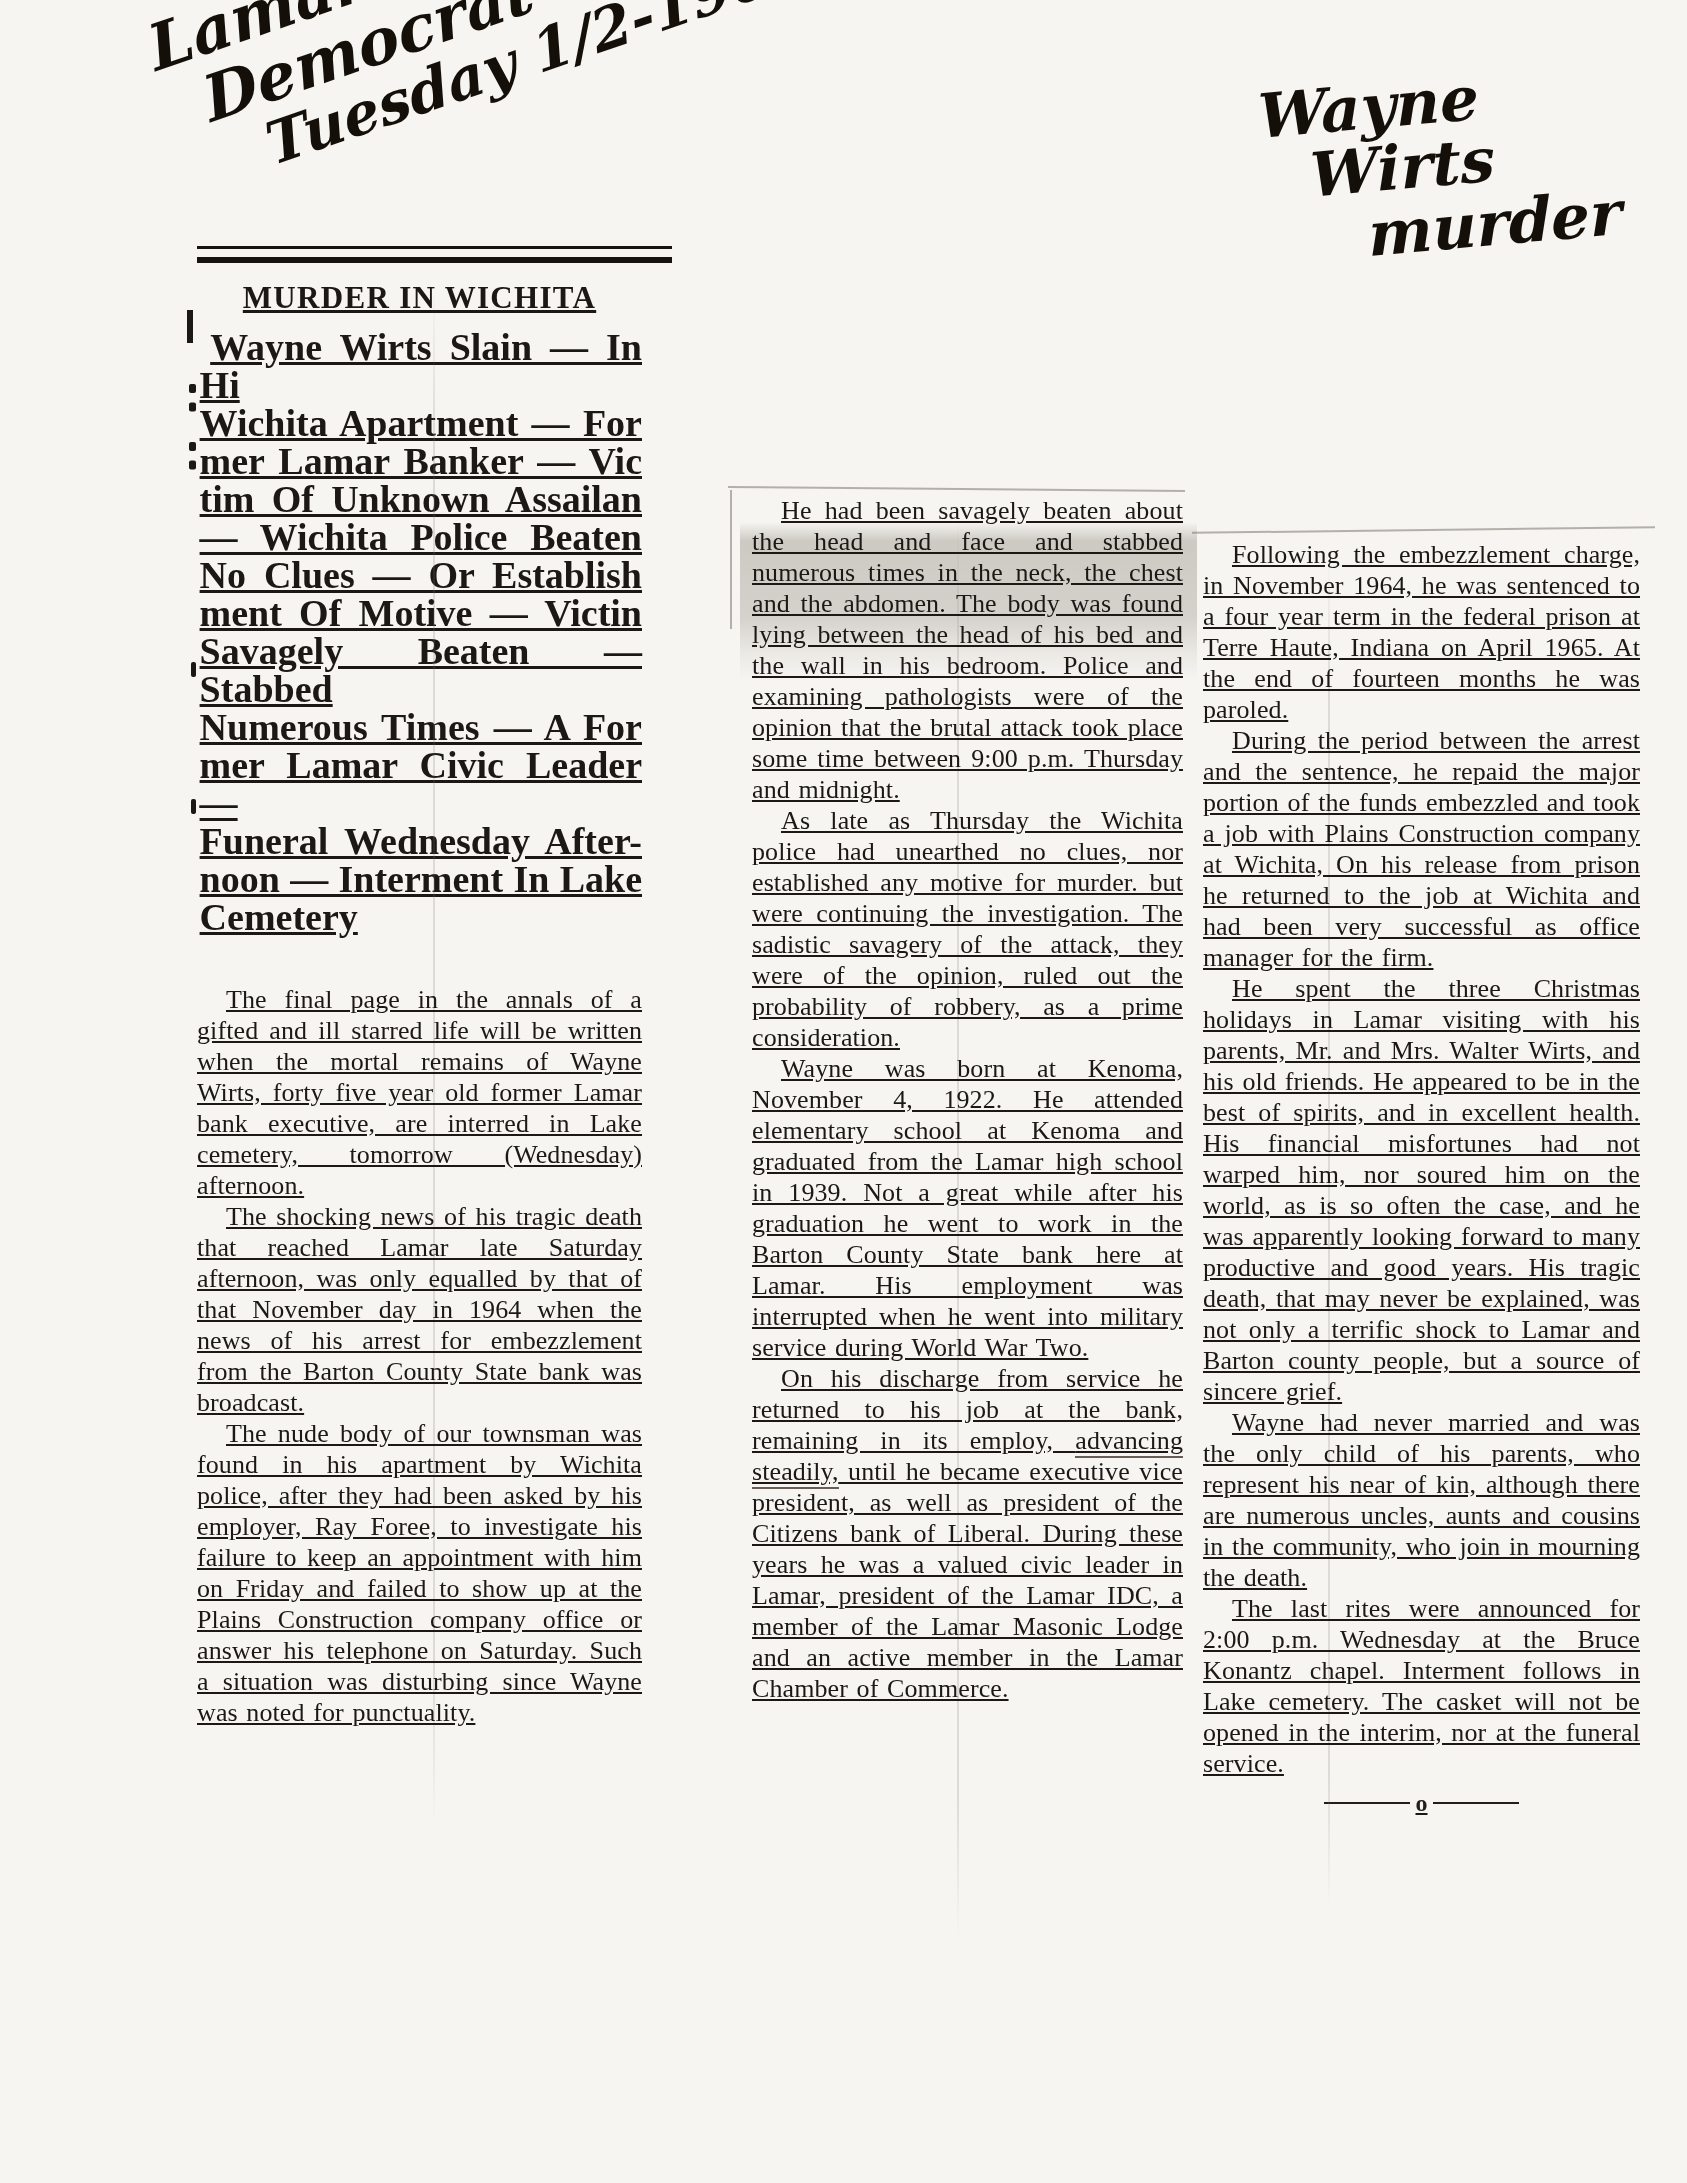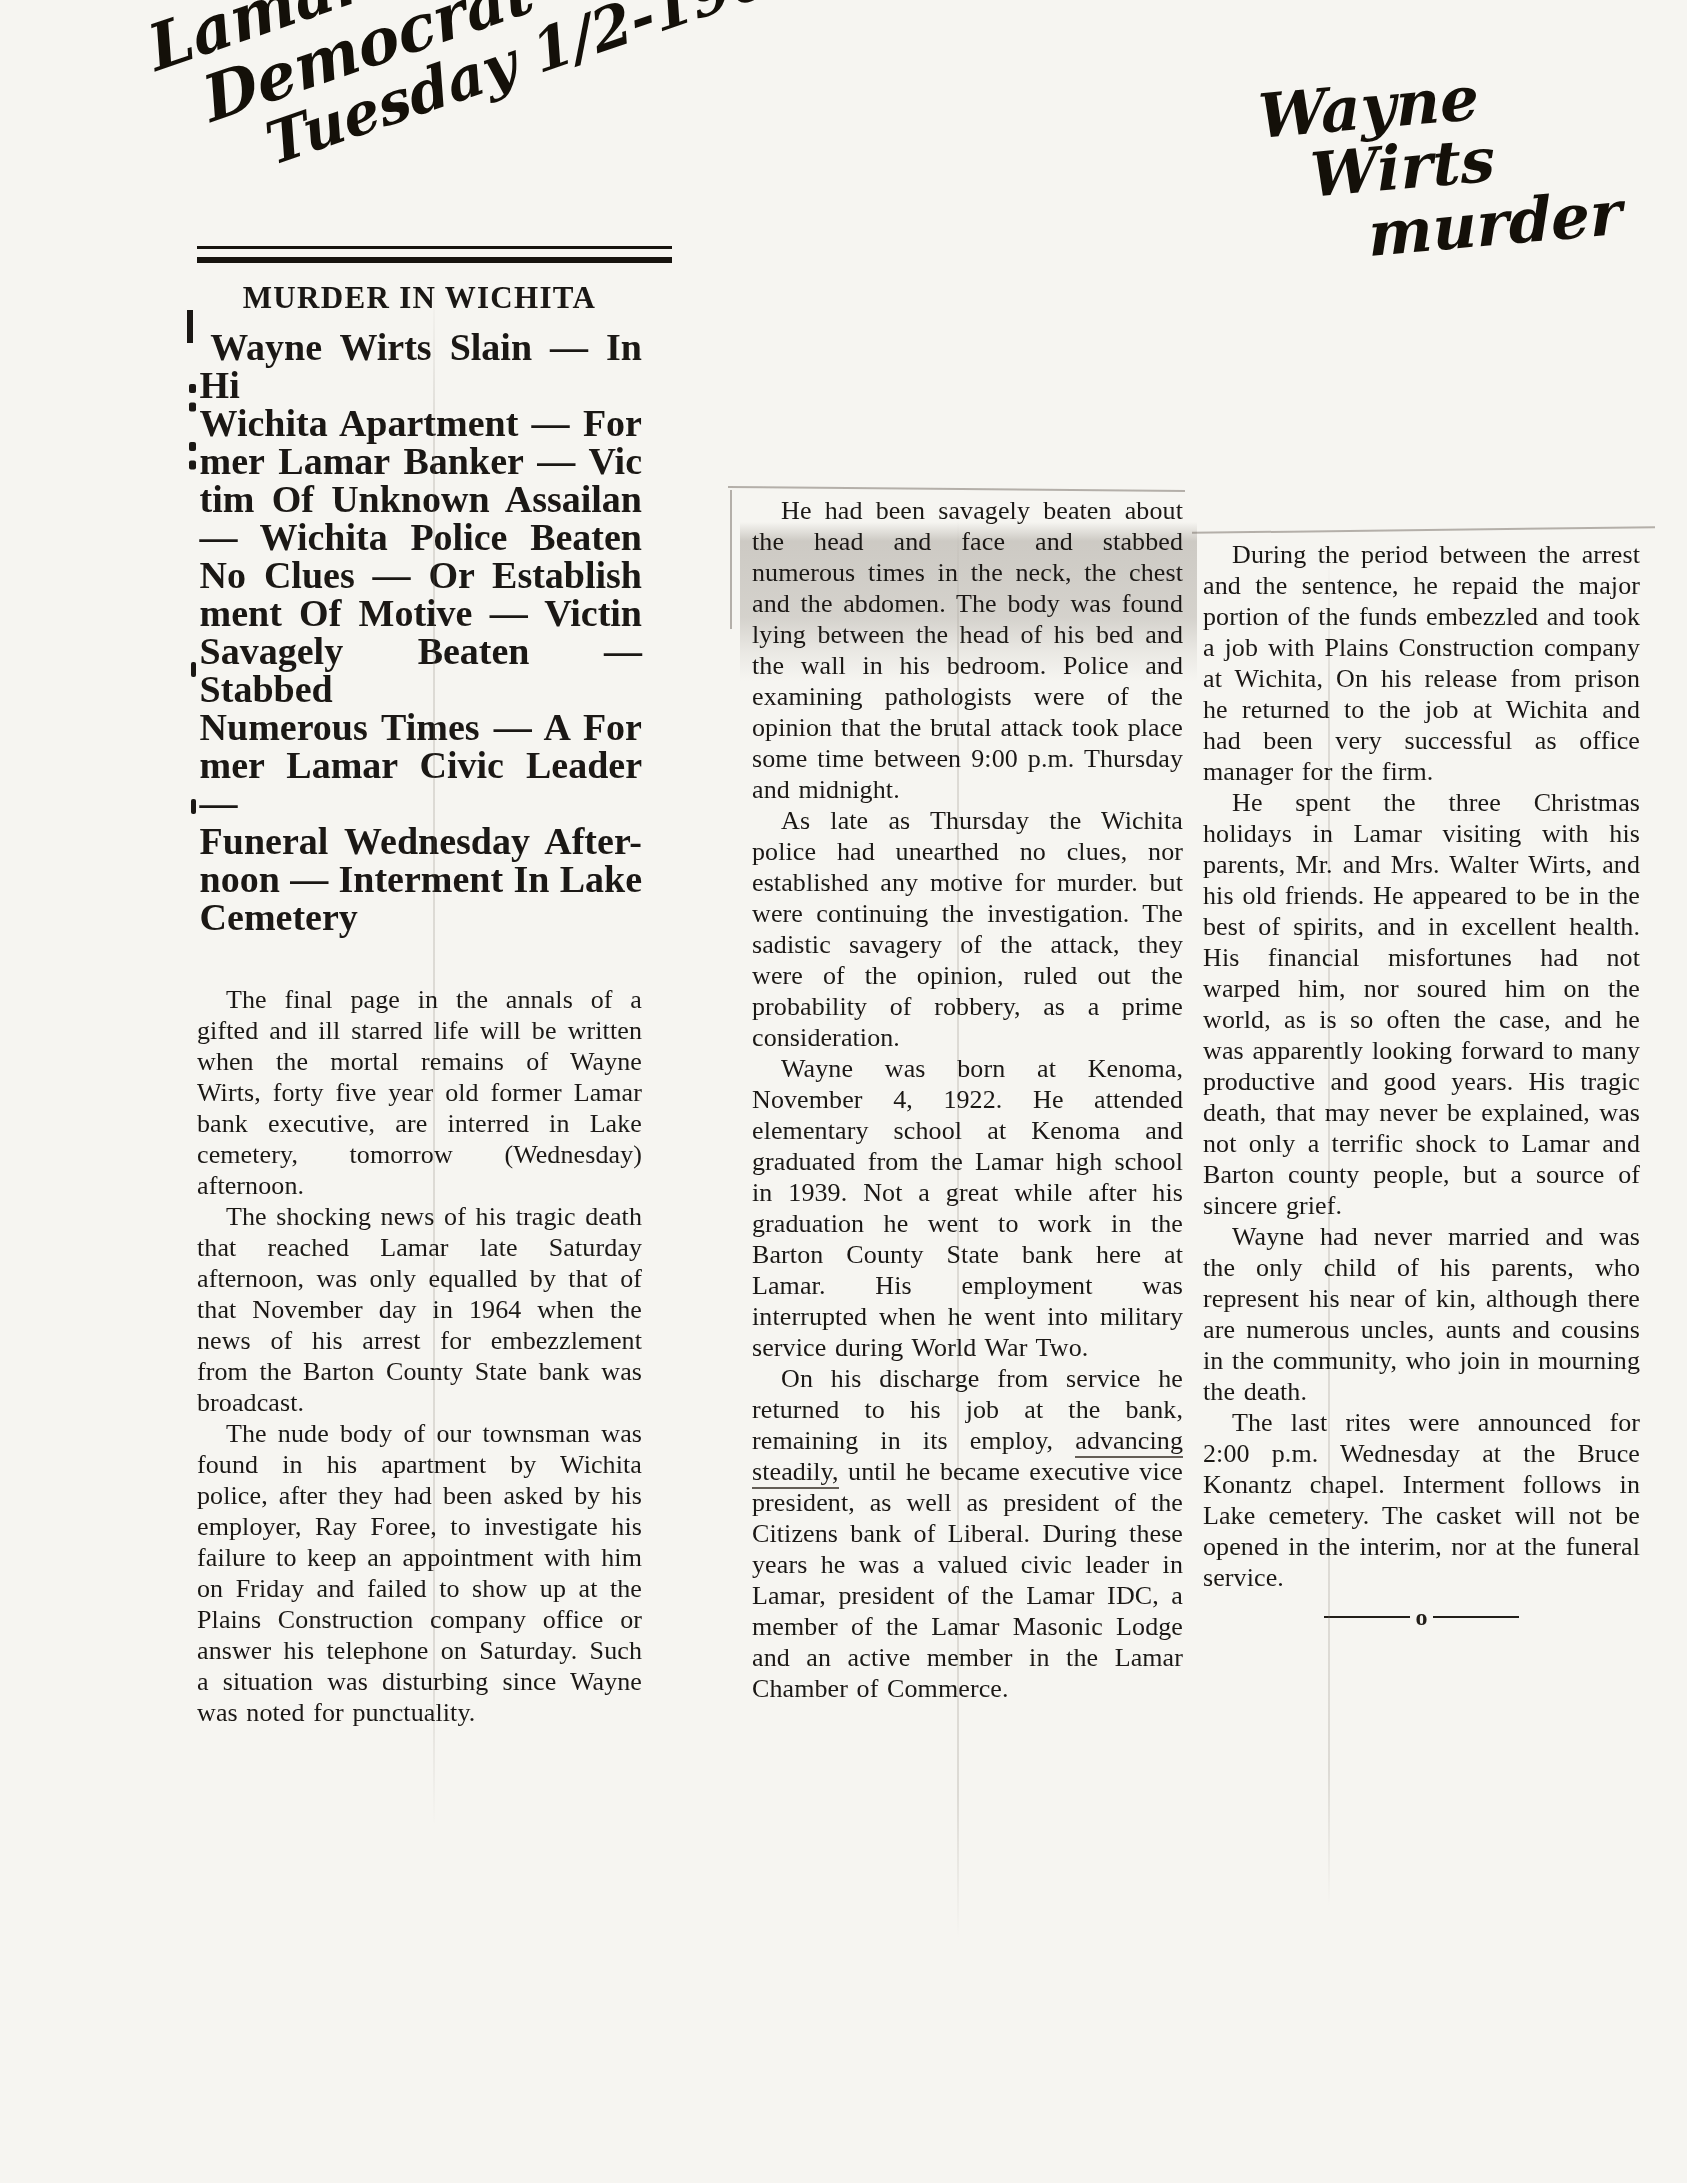--- a/index.html
+++ b/index.html
@@ -13,21 +13,21 @@
     position:absolute; font-family:"DejaVu Serif", serif;
     font-style:italic; font-weight:bold; color:#141009; line-height:1.04;
   }
   .hand-left  { left:142px; top:18.5px;  font-size:63px; transform:rotate(-19deg) skewX(-4deg); transform-origin:left top; }
   .hand-left  .l2 { margin-left:40px;  }
   .hand-left  .l3 { margin-left:89px; font-size:58px; }
   .hand-right { left:1257px; top:85px; font-size:61px; transform:rotate(-5deg) skewX(-3deg); transform-origin:left top; }
   .hand-right .l2 { margin-left:50px; }
   .hand-right .l3 { margin-left:106px; }
   
-  .col { position:absolute; }
+  .col { position:absolute;text-decoration:underline; }
   .col1 { left:197px;  top:246px; width:445px; }
   .col2 { left:752px; top:495px; width:431px; }
   .col3 { left:1203px; top:539px; width:437px; }
   .rule { background:#17140f; }
   .rule.thin  { height:3.3px; width:475px; }
   .rule.thick { height:6px; width:475px; margin-top:7.3px; }
   .headline {
     font-size:31px; font-weight:bold; text-align:center;
     letter-spacing:1.3px; margin:17px 0 0 0;
   }
@@ -118,20 +118,21 @@
     <div class="bodytext">
       <p>He had been savagely beaten about the head and face and stabbed numerous times in the neck, the chest and the abdomen. The body was found lying between the head of his bed and the wall in his bedroom. Police and examining pathologists were of the opinion that the brutal attack took place some time between 9:00 p.m. Thursday and midnight.</p>
       <p>As late as Thursday the Wichita police had unearthed no clues, nor established any motive for murder. but were continuing the investigation. The sadistic savagery of the attack, they were of the opinion, ruled out the probability of robbery, as a prime consideration.</p>
       <p>Wayne was born at Kenoma, November 4, 1922. He attended elementary school at Kenoma and graduated from the Lamar high school in 1939. Not a great while after his graduation he went to work in the Barton County State bank here at Lamar. His employment was interrupted when he went into military service during World War Two.</p>
       <p><span>On his discharge from service he returned to his job at the bank, remaining in its employ, </span><span class="pencil">advancing steadily,</span><span> until he became executive vice president, as well as president of the Citizens bank of Liberal. During these years he was a valued civic leader in Lamar, president of the Lamar IDC, a member of the Lamar Masonic Lodge and an active member in the Lamar Chamber of Commerce.</span></p>
     </div>
   </div>
 
   <div class="col col3">
     <div class="bodytext">
+      <p>Following the embezzlement charge, in November 1964, he was sentenced to a four year term in the federal prison at Terre Haute, Indiana on April 1965. At the end of fourteen months he was paroled.</p>
       <p>During the period between the arrest and the sentence, he repaid the major portion of the funds embezzled and took a job with Plains Construction company at Wichita, On his release from prison he returned to the job at Wichita and had been very successful as office manager for the firm.</p>
       <p>He spent the three Christmas holidays in Lamar visiting with his parents, Mr. and Mrs. Walter Wirts, and his old friends. He appeared to be in the best of spirits, and in excellent health. His financial misfortunes had not warped him, nor soured him on the world, as is so often the case, and he was apparently looking forward to many productive and good years. His tragic death, that may never be explained, was not only a terrific shock to Lamar and Barton county people, but a source of sincere grief.</p>
       <p>Wayne had never married and was the only child of his parents, who represent his near of kin, although there are numerous uncles, aunts and cousins in the community, who join in mourning the death.</p>
       <p>The last rites were announced for 2:00 p.m. Wednesday at the Bruce Konantz chapel. Interment follows in Lake cemetery. The casket will not be opened in the interim, nor at the funeral service.</p>
     </div>
     <div class="end-mark">
       <span class="bar"></span>
         <span>o</span>
         <span class="bar"></span>
     </div>

